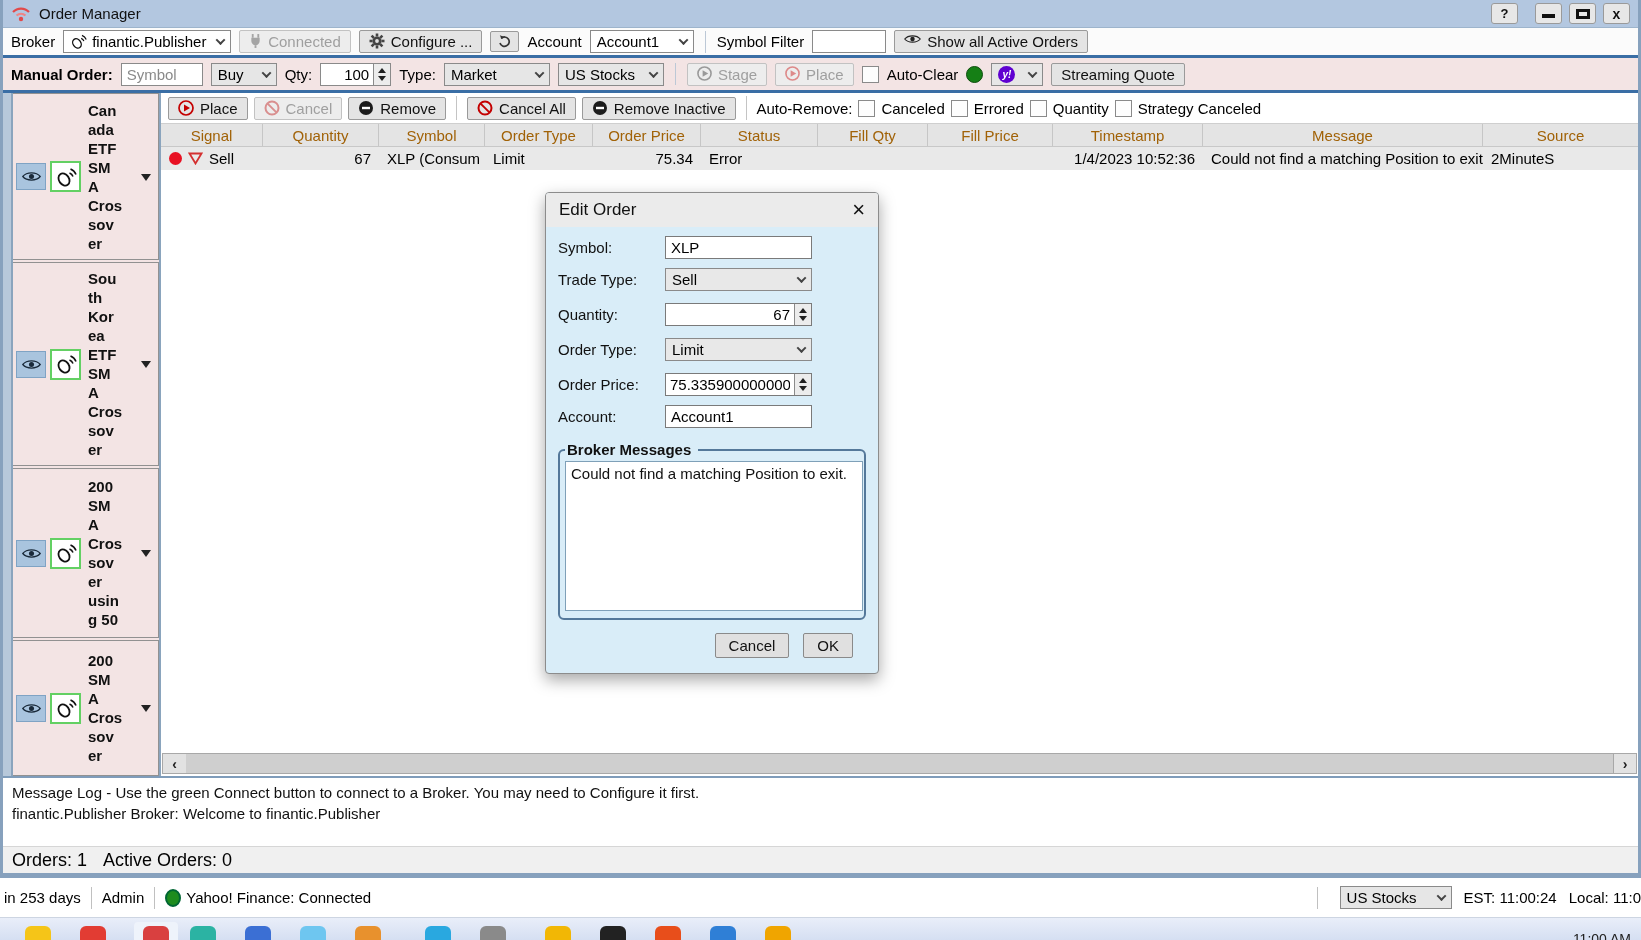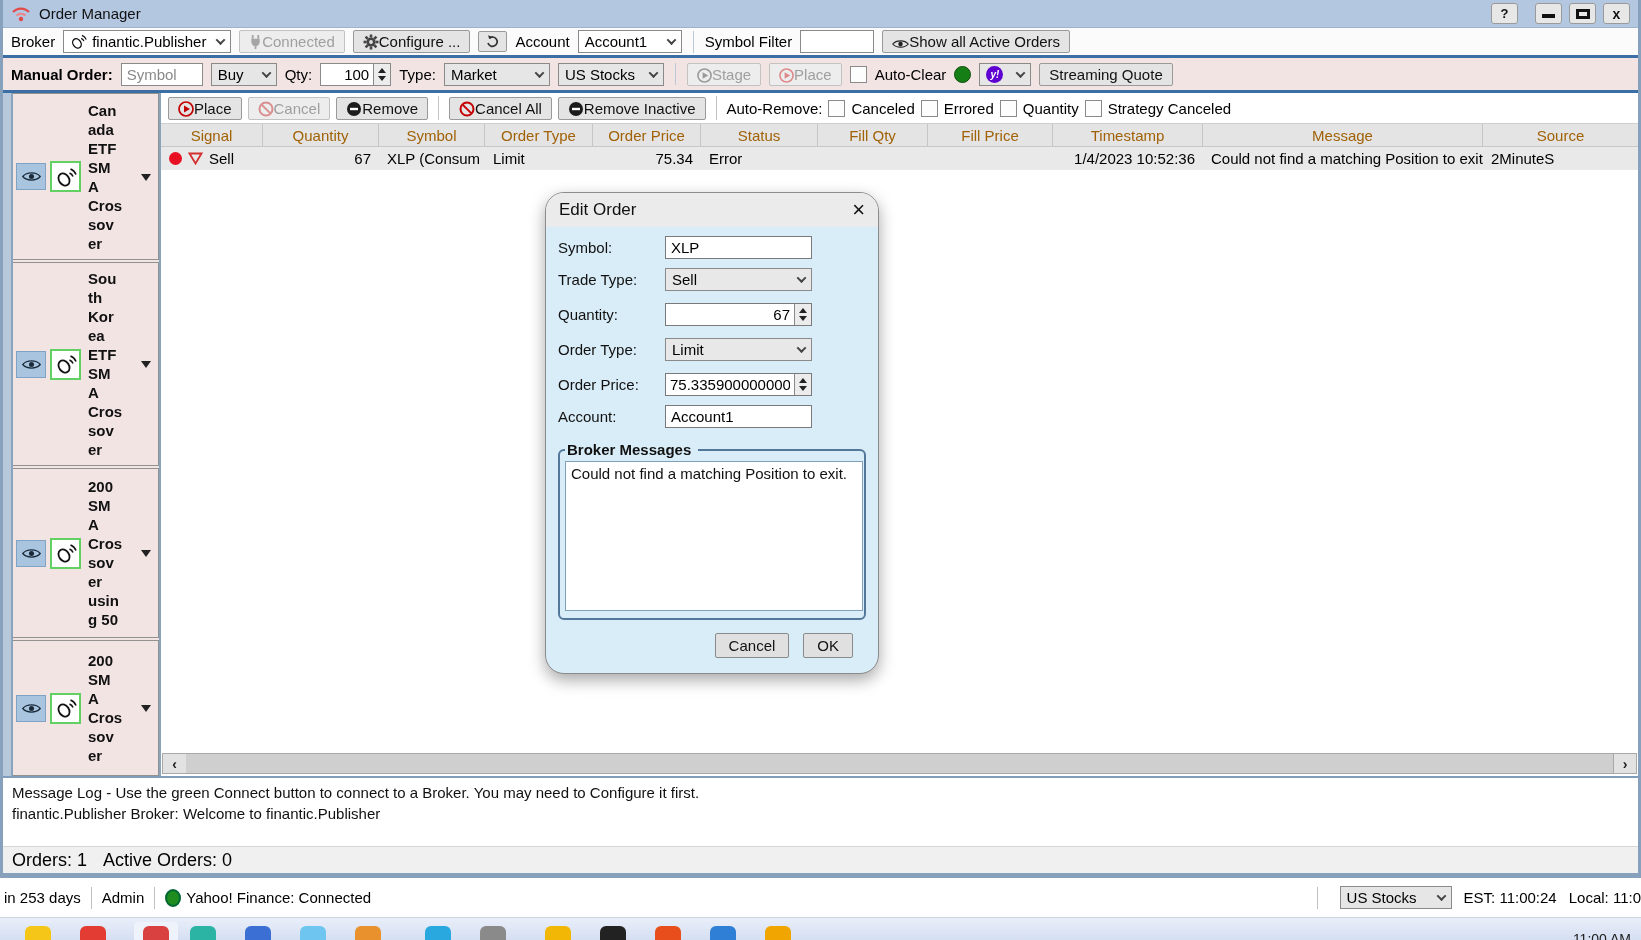--- a/index.html
+++ b/index.html
@@ -17,21 +17,21 @@
   .wbtn { width:27px; height:21px; background:#e7e7e7; border:1px solid #9a9a9a; border-radius:3px;
           display:flex; align-items:center; justify-content:center; font-size:13px; font-weight:bold; color:#111; cursor:default; }
   .wbtn.help { margin-right:10px; }
   .min-bar { width:13px; height:4px; background:#111; margin-top:4px; }
   .max-box { width:14px; height:10px; border:3px solid #111; }
   .close-x { font-size:14px; font-weight:bold; }
 
   
   .toolbar1 { height:30px; background:#fbfbfb; border-bottom:3px solid #3a6ea5;
               display:flex; align-items:center; gap:8px; padding:0 8px; flex:0 0 auto; font-size:15px; }
-  .btn { display:inline-flex; align-items:flex-end; background:#e4e4e4; border:1px solid #9a9a9a;
+  .btn { display:inline-flex; align-items:flex-start; gap:6px; background:#e4e4e4; border:1px solid #9a9a9a;
          border-radius:2px; padding:2px 9px; font-size:15px; color:#111; white-space:nowrap; cursor:default; }
   .btn.disabled { color:#9f9f9f; background:#ededed; border-color:#c2c2c2; }
   .combo { display:flex; align-items:center; gap:5px; background:#fff; border:1px solid #8a8a8a;
            height:23px; padding:0 6px; font-size:15px; white-space:nowrap; cursor:default; }
   .combo.gray { background:#e6e6e6; }
   .chev { width:7px; height:7px; border-right:2px solid #444; border-bottom:2px solid #444;
           transform:rotate(45deg) translate(-1px,-1px); margin-left:auto; flex:0 0 auto; }
   .vsep { width:1px; height:22px; background:#bcc8d6; margin:0 3px; flex:0 0 auto; }
   .tinput { height:23px; border:1px solid #8a8a8a; background:#fff; font-size:15px; padding:0 5px;
             font-family:"Liberation Sans",sans-serif; }
@@ -110,21 +110,21 @@
   .ydot { width:16px; height:18px; border-radius:50%; background:#1e8c1e; border:2px solid #063; margin-right:5px; }
 
   .taskbar { position:absolute; left:0; top:918px; width:1641px; height:22px;
              background:linear-gradient(#e9eef9,#d5dff2); overflow:hidden; }
   .task-tile { position:absolute; top:4px; width:44px; height:40px; background:#eef3fb; border-radius:4px; }
   .task-icon { position:absolute; top:8px; width:26px; height:26px; border-radius:6px; }
   .task-clock { position:absolute; right:10px; top:13px; font-size:14px; color:#222; }
 
   
   .dialog { position:absolute; left:545px; top:192px; width:334px; height:482px; background:#d9edf8;
-            border:1px solid #8c8c8c; border-radius:19px; box-shadow:0 6px 16px rgba(0,0,0,0.35);
+            border:1px solid #8c8c8c; border-radius:4px; box-shadow:0 6px 16px rgba(0,0,0,0.35);
             display:flex; flex-direction:column; overflow:hidden; z-index:10; }
   .dlg-title { height:34px; background:#ebebeb; display:flex; align-items:center; padding:0 13px;
                font-size:17px; color:#111; flex:0 0 auto; }
   .dlg-close { margin-left:auto; font-size:22px; line-height:20px; color:#111; cursor:default; }
   .dlg-body { flex:1; padding:9px 12px 0 12px; display:flex; flex-direction:column; min-height:0; }
   .frow { display:flex; align-items:center; margin-bottom:9px; flex:0 0 auto; }
   .flabel { width:107px; font-size:15px; color:#111; flex:0 0 auto; }
   .fctl { width:147px; height:23px; font-size:15px; }
   .ftext { background:#fff; border:1px solid #7a7a7a; padding:0 5px; font-family:"Liberation Sans",sans-serif; width:147px; height:23px; font-size:15px; }
   .fcombo { display:flex; align-items:center; background:#e8e8e8; border:1px solid #8a8a8a; padding:0 6px; }

